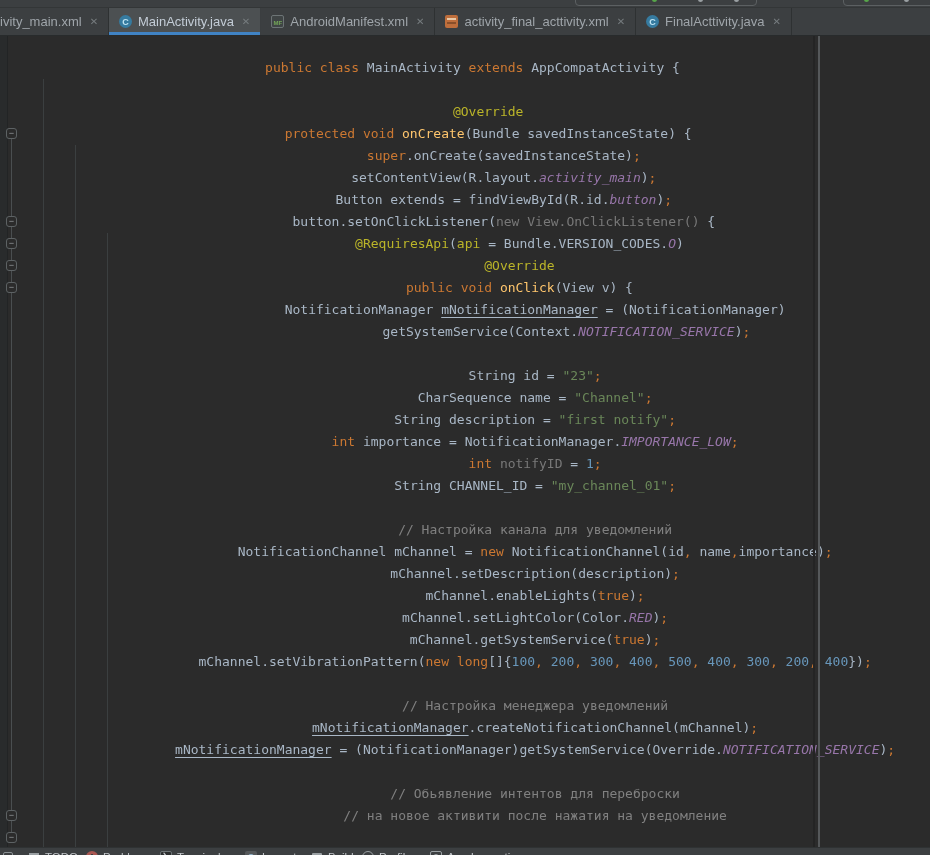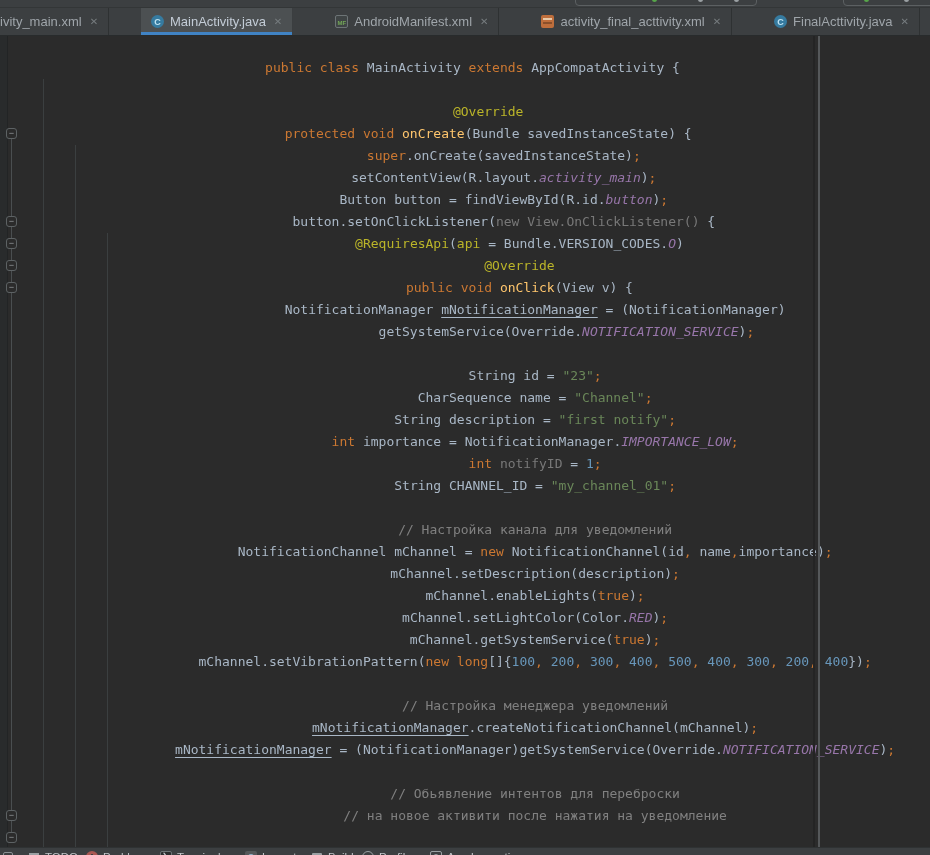--- a/index.html
+++ b/index.html
@@ -17,21 +17,21 @@
     position:absolute; top:-16px; height:22px; border:1px solid #5c6062;
     border-radius:4px; background:transparent;
   }
   .toolbar-dot { position:absolute; bottom:3px; width:5px; height:5px; border-radius:50%; }
   .dot-green { background:#57a64a; }
   .dot-gray  { background:#9aa0a3; }
   
   .tabbar {
     position:absolute; left:0; top:8px; width:930px; height:28px;
     background:var(--panel); display:flex; align-items:stretch;
-    border-bottom:1px solid #282b2c; overflow:hidden;gap:32px;
+    border-bottom:1px solid #282b2c; overflow:hidden;
   }
   .tab {
     position:relative; display:flex; align-items:center; gap:6px;
     padding:0 10px; font-size:13px; color:var(--tab-text);
     border-right:1px solid rgba(0,0,0,0.22); cursor:default; white-space:nowrap;
   }
   .tab.active { background:var(--tab-active-bg); color:var(--tab-text-active);
     box-shadow: inset 0 -3px 0 var(--accent); }
   .tab .close { font-size:10px; color:#767c7f; margin-left:2px; }
   .tab-icon { width:13px; height:13px; flex:0 0 13px; position:relative; }
@@ -140,27 +140,27 @@
 
   <div class="editor">
     <div class="left-stripe"></div>
     <div class="code">
         <div class="code-line"><span class="tk-k">public class </span><span class="tk-d">MainActivity </span><span class="tk-k">extends </span><span class="tk-d">AppCompatActivity {</span></div>
         <div class="code-line"></div>
         <div class="code-line"><span class="tk-d">    </span><span class="tk-a">@Override</span></div>
         <div class="code-line"><span class="tk-d">    </span><span class="tk-k">protected void </span><span class="tk-m">onCreate</span><span class="tk-d">(Bundle savedInstanceState) {</span></div>
         <div class="code-line"><span class="tk-d">        </span><span class="tk-k">super</span><span class="tk-d">.onCreate(savedInstanceState)</span><span class="tk-p">;</span></div>
         <div class="code-line"><span class="tk-d">        setContentView(R.layout.</span><span class="tk-t">activity_main</span><span class="tk-d">)</span><span class="tk-p">;</span></div>
-        <div class="code-line"><span class="tk-d">        Button button = findViewById(R.id.</span><span class="tk-t">button</span><span class="tk-d">)</span><span class="tk-p">;</span></div>
+        <div class="code-line"><span class="tk-d">        Button extends = findViewById(R.id.</span><span class="tk-t">button</span><span class="tk-d">)</span><span class="tk-p">;</span></div>
         <div class="code-line"><span class="tk-d">        button.setOnClickListener(</span><span class="tk-g">new View.OnClickListener() </span><span class="tk-d">{</span></div>
         <div class="code-line"><span class="tk-d">            </span><span class="tk-a">@RequiresApi</span><span class="tk-d">(</span><span class="tk-a">api</span><span class="tk-d"> = Bundle.VERSION_CODES.</span><span class="tk-t">O</span><span class="tk-d">)</span></div>
         <div class="code-line"><span class="tk-d">            </span><span class="tk-a">@Override</span></div>
         <div class="code-line"><span class="tk-d">            </span><span class="tk-k">public void </span><span class="tk-m">onClick</span><span class="tk-d">(View v) {</span></div>
         <div class="code-line"><span class="tk-d">                NotificationManager </span><span class="tk-f">mNotificationManager</span><span class="tk-d"> = (NotificationManager)</span></div>
-        <div class="code-line"><span class="tk-d">                        getSystemService(Override.</span><span class="tk-t">NOTIFICATION_SERVICE</span><span class="tk-d">)</span><span class="tk-p">;</span></div>
+        <div class="code-line"><span class="tk-d">                        getSystemService(Context.</span><span class="tk-t">NOTIFICATION_SERVICE</span><span class="tk-d">)</span><span class="tk-p">;</span></div>
         <div class="code-line"></div>
         <div class="code-line"><span class="tk-d">                String id = </span><span class="tk-s">"23"</span><span class="tk-p">;</span></div>
         <div class="code-line"><span class="tk-d">                CharSequence name = </span><span class="tk-s">"Channel"</span><span class="tk-p">;</span></div>
         <div class="code-line"><span class="tk-d">                String description = </span><span class="tk-s">"first notify"</span><span class="tk-p">;</span></div>
         <div class="code-line"><span class="tk-d">                </span><span class="tk-k">int </span><span class="tk-d">importance = NotificationManager.</span><span class="tk-t">IMPORTANCE_LOW</span><span class="tk-p">;</span></div>
         <div class="code-line"><span class="tk-d">                </span><span class="tk-k">int </span><span class="tk-g">notifyID</span><span class="tk-d"> = </span><span class="tk-n">1</span><span class="tk-p">;</span></div>
         <div class="code-line"><span class="tk-d">                String CHANNEL_ID = </span><span class="tk-s">"my_channel_01"</span><span class="tk-p">;</span></div>
         <div class="code-line"></div>
         <div class="code-line"><span class="tk-d">                </span><span class="tk-c">// Настройка канала для уведомлений</span></div>
         <div class="code-line"><span class="tk-d">                NotificationChannel mChannel = </span><span class="tk-k">new </span><span class="tk-d">NotificationChannel(id</span><span class="tk-p">,</span><span class="tk-d"> name</span><span class="tk-p">,</span><span class="tk-d">importance)</span><span class="tk-p">;</span></div>

